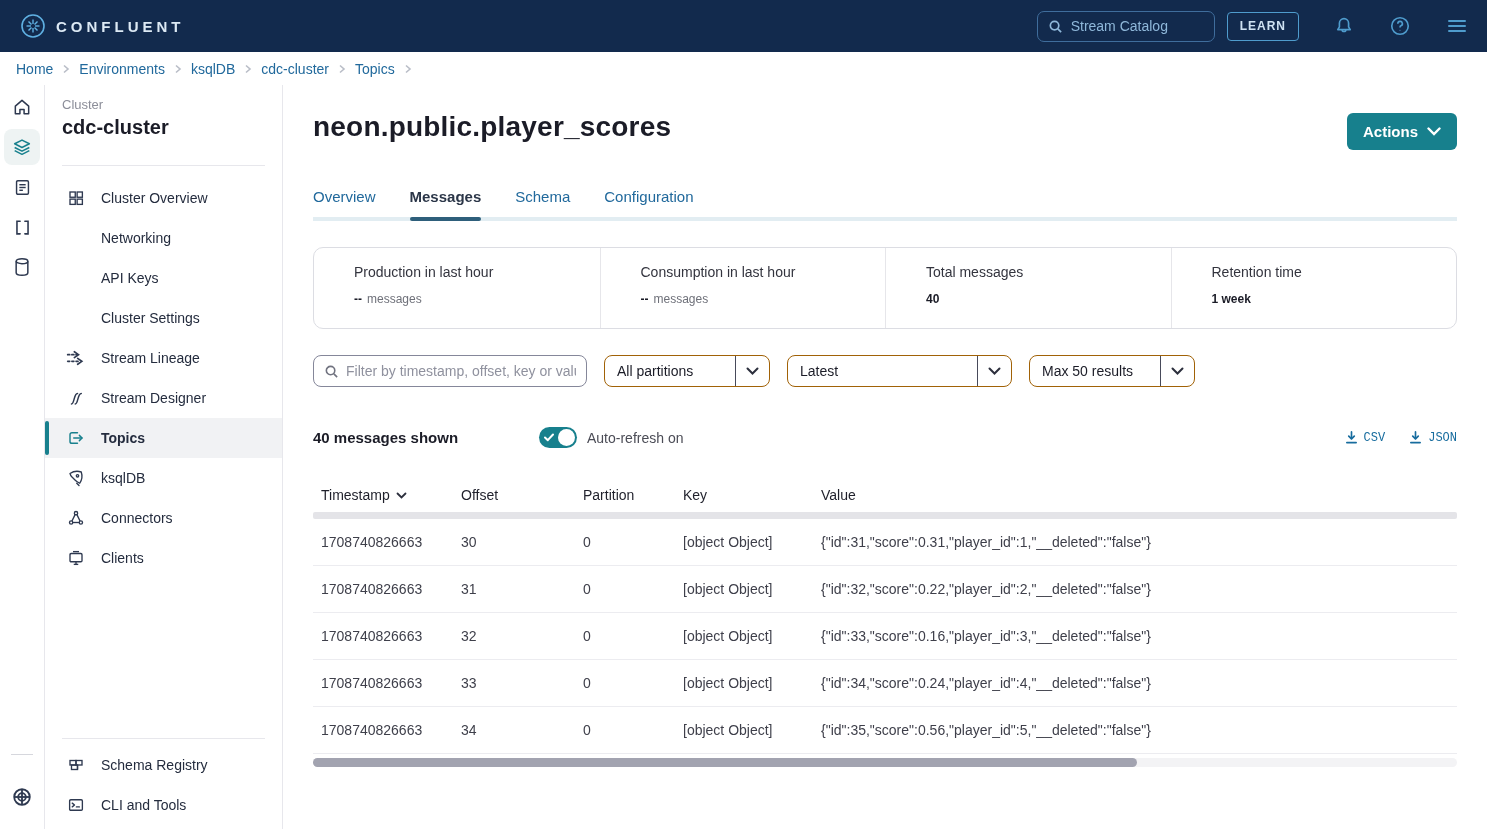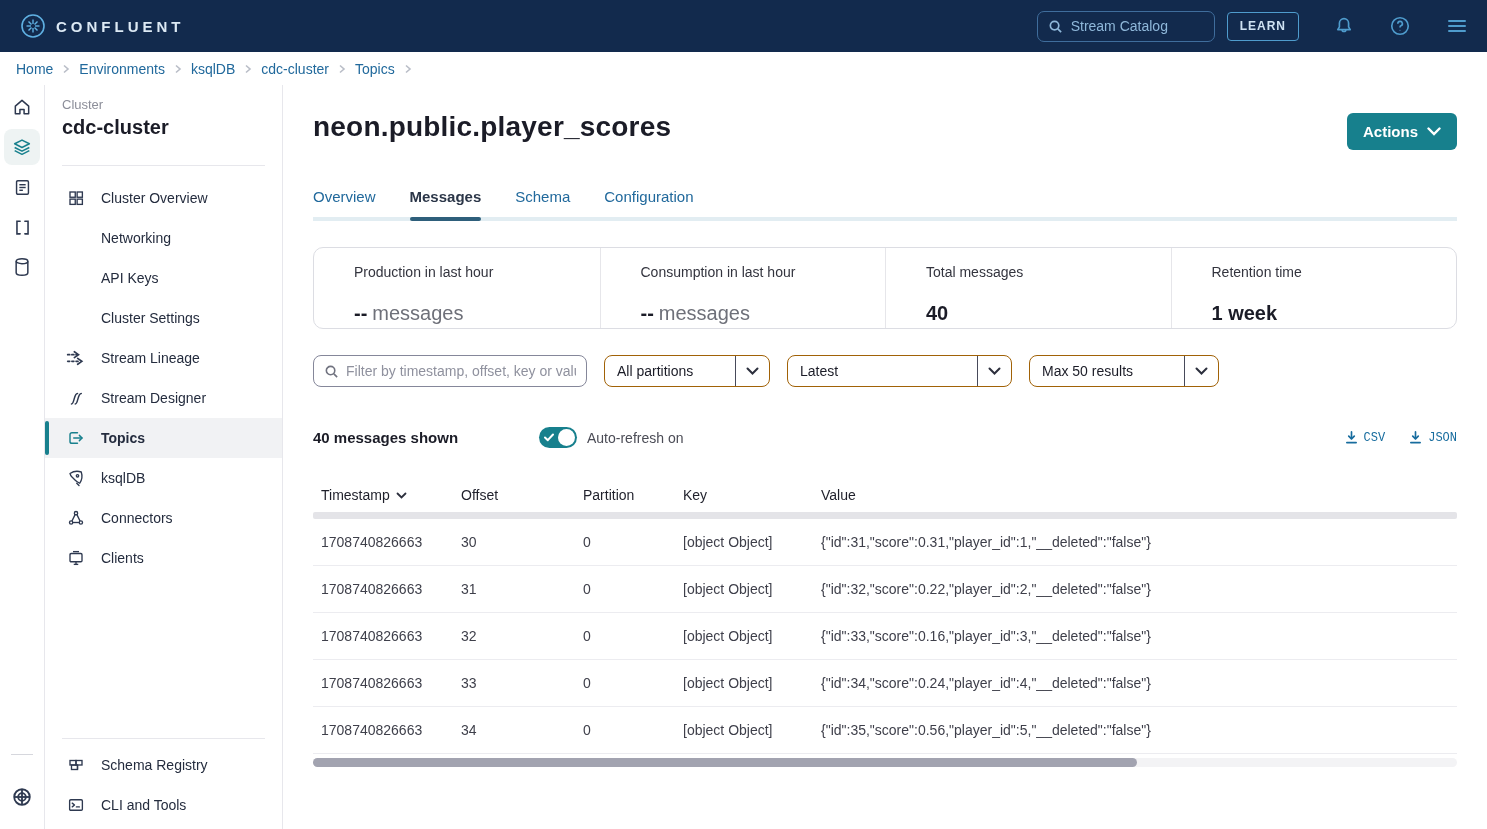--- a/index.html
+++ b/index.html
@@ -54,31 +54,31 @@
 
   .tabs { display:flex; gap:34px; margin-top:38px; border-bottom:4px solid #e2edf2; }
   .tab { font-size:15px; padding-bottom:12px; color:#21699c; cursor:pointer; position:relative; }
   .tab.active { color:#2b3648; font-weight:bold; }
   .tab.active::after { content:""; position:absolute; left:0; right:0; bottom:-4px; height:4px; background:#2e5f7b; border-radius:2px; }
 
   .stats-card { margin-top:26px; border:1px solid #dcdde3; border-radius:10px; height:82px; display:grid; grid-template-columns:1fr 1fr 1fr 1fr; }
   .stat-cell { padding:16px 10px 0 40px; }
   .stat-cell + .stat-cell { border-left:1px solid #e6e6ea; }
   .stat-label { font-size:14px; color:#33343e; }
-  .stat-value { margin-top:22px; font-size:20px; font-weight:bold; color:#1b1c27; }
+  .stat-value { margin-top:12px; font-size:12px; font-weight:bold; color:#1b1c27; }
   .stat-suffix { font-weight:normal; color:#6e7079; margin-left:5px; }
 
   .filter-row { margin-top:26px; display:flex; gap:17px; align-items:center; }
   .filter-search { width:274px; height:32px; border:1px solid #85879a; border-radius:8px; display:flex; align-items:center; padding:0 10px; gap:7px; color:#70727f; background:#fff; }
   .filter-search input { border:none; outline:none; font-size:14px; width:100%; color:#1b1c27; font-family:"Liberation Sans", sans-serif; }
   .filter-search input::placeholder { color:#8f919e; }
   .dropdown { height:32px; border:1px solid #a16207; border-radius:8px; display:flex; align-items:center; background:#fff; cursor:pointer; }
   .dd-text { flex:1; font-size:14px; color:#1b1c27; padding:0 12px; white-space:nowrap; }
   .dd-chev { width:34px; align-self:stretch; display:flex; align-items:center; justify-content:center; border-left:1px solid #474a5a; color:#2c2f3d; }
-  .dd-partitions { width:166px; } .dd-order { width:225px; } .dd-limit { width:190px; }
+  .dd-partitions { width:166px; } .dd-order { width:225px; } .dd-limit { width:166px; }
 
   .results-row { margin-top:40px; display:flex; align-items:center; }
   .results-count { font-size:15px; font-weight:bold; color:#1b1c27; width:226px; }
   .toggle { width:38px; height:21px; background:#17808d; border-radius:11px; position:relative; display:flex; align-items:center; cursor:pointer; flex:0 0 auto; }
   .toggle .tg-check { position:absolute; left:5px; color:#fff; display:flex; }
   .toggle .tg-knob { position:absolute; right:2px; width:17px; height:17px; background:#fff; border-radius:50%; }
   .autorefresh-label { margin-left:10px; font-size:14px; color:#4b4c56; }
   .results-spacer { flex:1; }
   .dl-link { display:flex; align-items:center; gap:6px; color:#176c9e; font-size:12px; margin-left:24px; cursor:pointer; text-decoration:none;font-family:Liberation Mono, monospace; }
 

